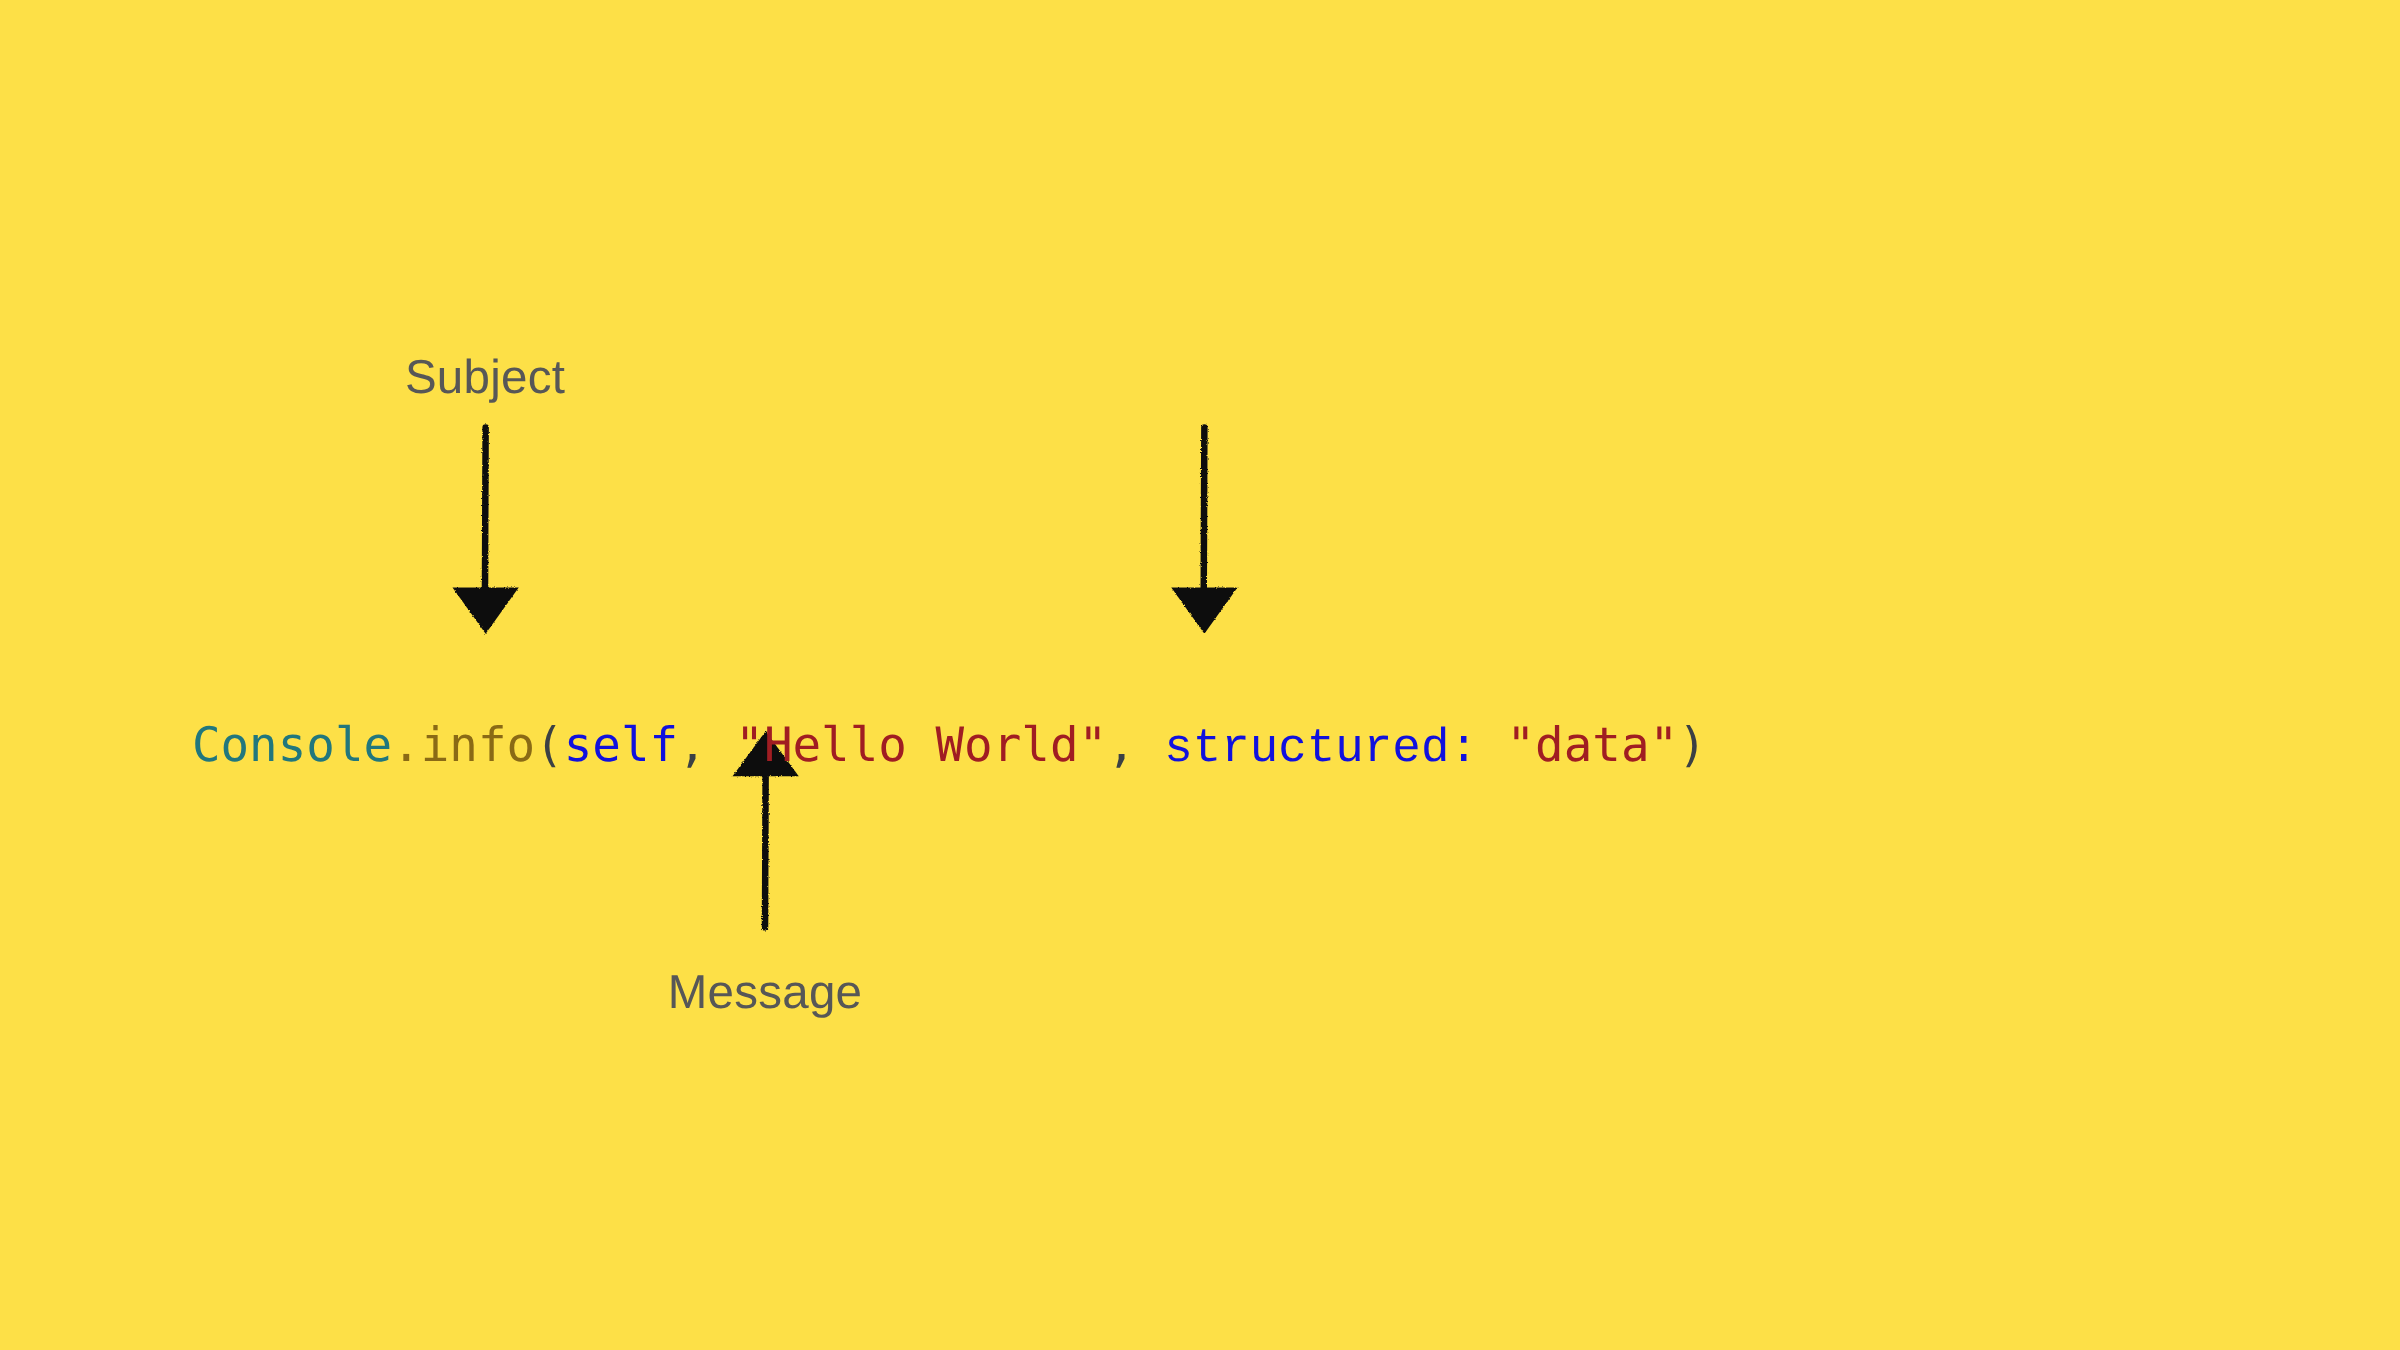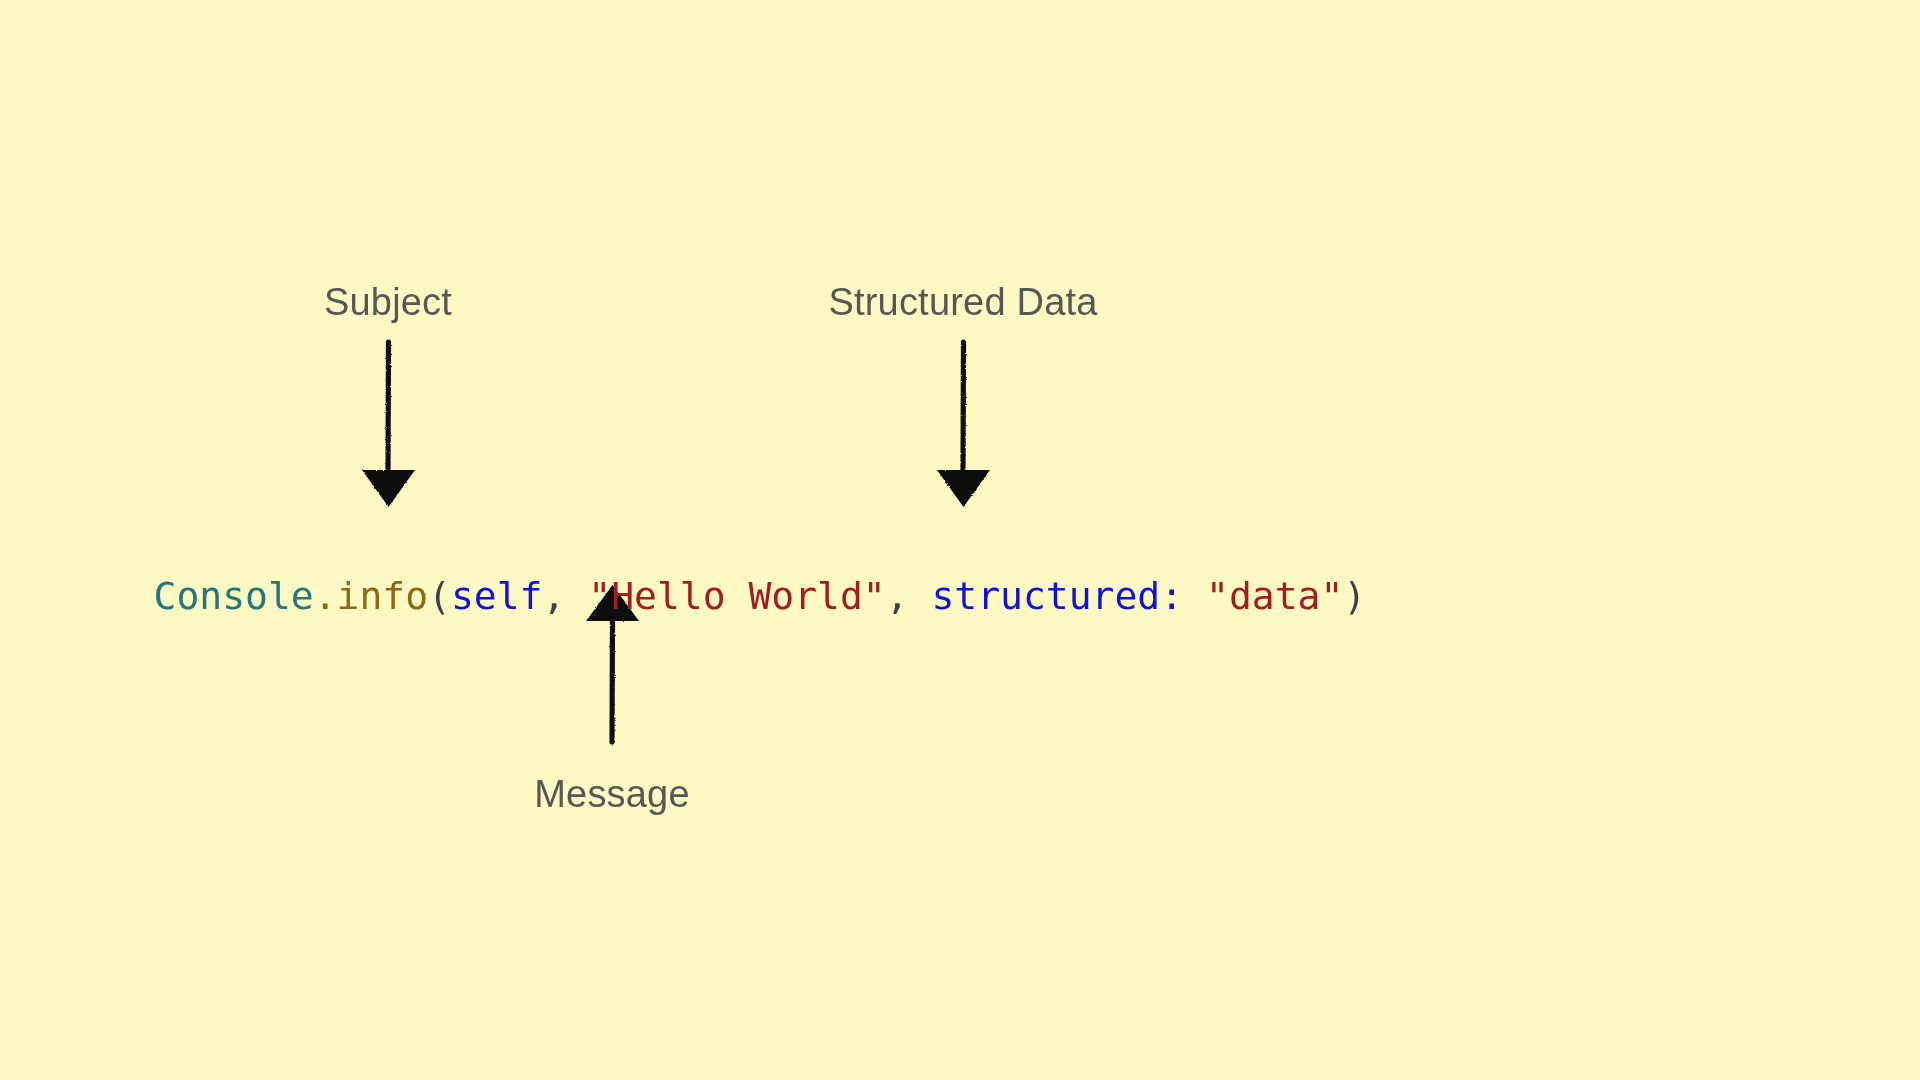--- a/index.html
+++ b/index.html
@@ -8,21 +8,21 @@
     padding: 0;
     background: #ffffff;
   }
   body {
     font-family: "Liberation Sans", sans-serif;
   }
   #canvas {
     position: relative;
     width: 1920px;
     height: 1080px;
-    background: #fef9c3;
+    background: #fde047;
     overflow: hidden;
   }
 
   
   .anno-label {
     position: absolute;
     font-family: "Liberation Sans", sans-serif;
     font-weight: 400;
     font-size: 38px;
     line-height: 1;
@@ -53,21 +53,21 @@
     white-space: pre;
     letter-spacing: 0px;
   }
   #code-line span { white-space: pre; }
 
   .tok-type   { color: #21777d; }
   .tok-member { color: #8a6a15; }
   .tok-punct  { color: #3b4044; }
   .tok-kw     { color: #1111dd; text-align: right; }
   .tok-string { color: #a01d22; }
-  .tok-label  { color: #1111dd; }
+  .tok-label  { color: #1111dd; font-family: Liberation Mono, monospace; }
   .tok-space  { color: transparent; }
 </style>
 </head>
 <body>
 
 <div id="canvas">
 
   <svg id="arrow-layer" viewBox="0 0 1920 1080" width="1920" height="1080" xmlns="http://www.w3.org/2000/svg">
     <defs>
       <filter id="rough" x="-30%" y="-30%" width="160%" height="160%">
@@ -87,21 +87,20 @@
     </g>
 
     <g filter="url(#rough)">
       <path d="M 612.0 742 L 612.5 620 L 612.0 612" stroke="#111111" stroke-width="5.2" fill="none" stroke-linecap="round"></path>
       <path d="M 586 621 L 639 621 L 612.5 585 Z" fill="#111111"></path>
     </g>
   </svg>
 
   <div class="anno-label" style="left:388px; top:283px;">Subject</div>
 
-  <div class="anno-label" style="left:963px; top:283px;">Structured Data</div>
 
   <div class="anno-label" style="left:612px; top:775px;text-align:right;">Message</div>
 
   <div id="code-line">
     <span class="tok-type">Console</span><span class="tok-member">.</span><span class="tok-member">info</span><span class="tok-punct">(</span><span class="tok-kw">self</span><span class="tok-punct">,</span><span class="tok-space"> </span><span class="tok-string">"Hello World"</span><span class="tok-punct">,</span><span class="tok-space"> </span><span class="tok-label">structured:</span><span class="tok-space"> </span><span class="tok-string">"data"</span><span class="tok-punct">)</span>
   </div>
 
 </div>
 
 </body></html>

